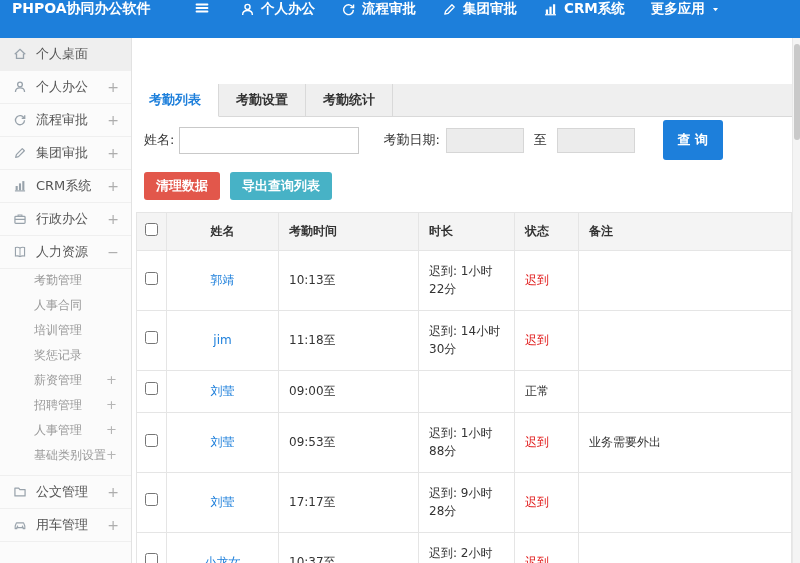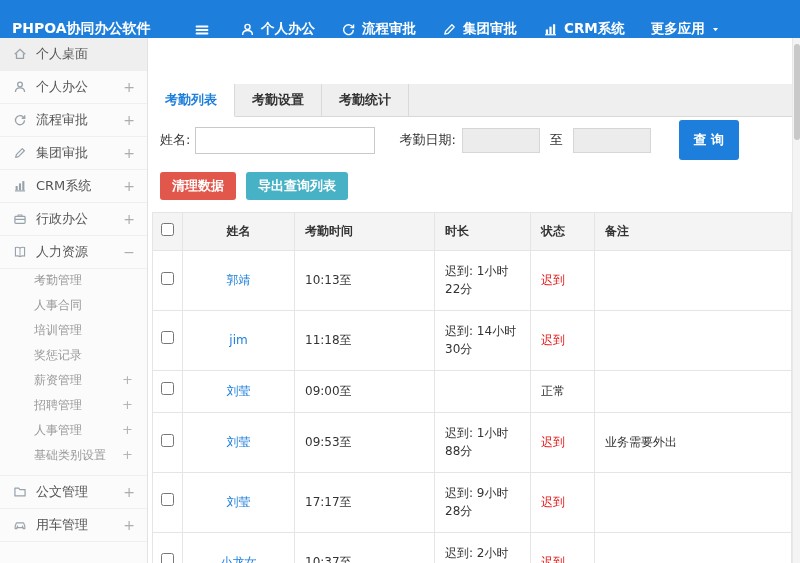--- a/index.html
+++ b/index.html
@@ -7,30 +7,30 @@
     --danger-button:#e2574b; --teal-button:#47b2c6;
   }
   *{box-sizing:border-box;}
   html,body{margin:0;padding:0;}
   body{
     width:800px;height:563px;overflow:hidden;background:#fff;
     font-family:"DejaVu Sans","Liberation Sans",sans-serif;
     font-size:13px;color:#333;
   }
   
-  .topbar{height:38px;background:var(--brand);color:#fff;display:flex;align-items:flex-end;}
+  .topbar{height:38px;background:var(--brand);color:#fff;display:flex;align-items:flex-start;}
   .brand{width:148px;padding-left:12px;font-size:14px;font-weight:bold;white-space:nowrap;}
   .menu-toggle{margin-left:46px;display:flex;align-items:center;cursor:pointer;}
   .topnav{display:flex;align-items:center;margin-left:30px;gap:26px;}
   .topnav-item{display:flex;align-items:center;gap:6px;color:#fff;font-size:13.5px;font-weight:bold;cursor:pointer;white-space:nowrap;}
   .ico{display:inline-flex;align-items:center;}
   .ico svg{display:block;}
   
   .shell{display:flex;height:525px;}
-  .sidebar{width:148px;background:#fbfbfb;border-right:1px solid #e2e2e2;overflow:hidden;}
+  .sidebar{width:132px;background:#fbfbfb;border-right:1px solid #e2e2e2;overflow:hidden;}
   .side-item{height:33px;display:flex;align-items:center;padding:0 12px 0 13px;border-bottom:1px solid #efefef;color:#555;font-size:13px;cursor:pointer;background:transparent;}
   .side-item .ico{color:#98a2ab;}
   .side-item .lbl{margin-left:9px;flex:1;white-space:nowrap;overflow:hidden;}
   .side-item .suffix{color:#adadad;font-size:14px;}
   .side-item.active{background:#efefef;}
   .side-sub{border-bottom:1px solid #efefef;padding:3px 0;}
   .side-subitem{height:25px;display:flex;align-items:flex-start;padding:0 14px 0 34px;color:#999;font-size:12px;cursor:pointer;}
   .side-subitem .lbl{flex:1;white-space:nowrap;}
   .side-subitem .suffix{color:#b5b5b5;font-size:13px;}
   

